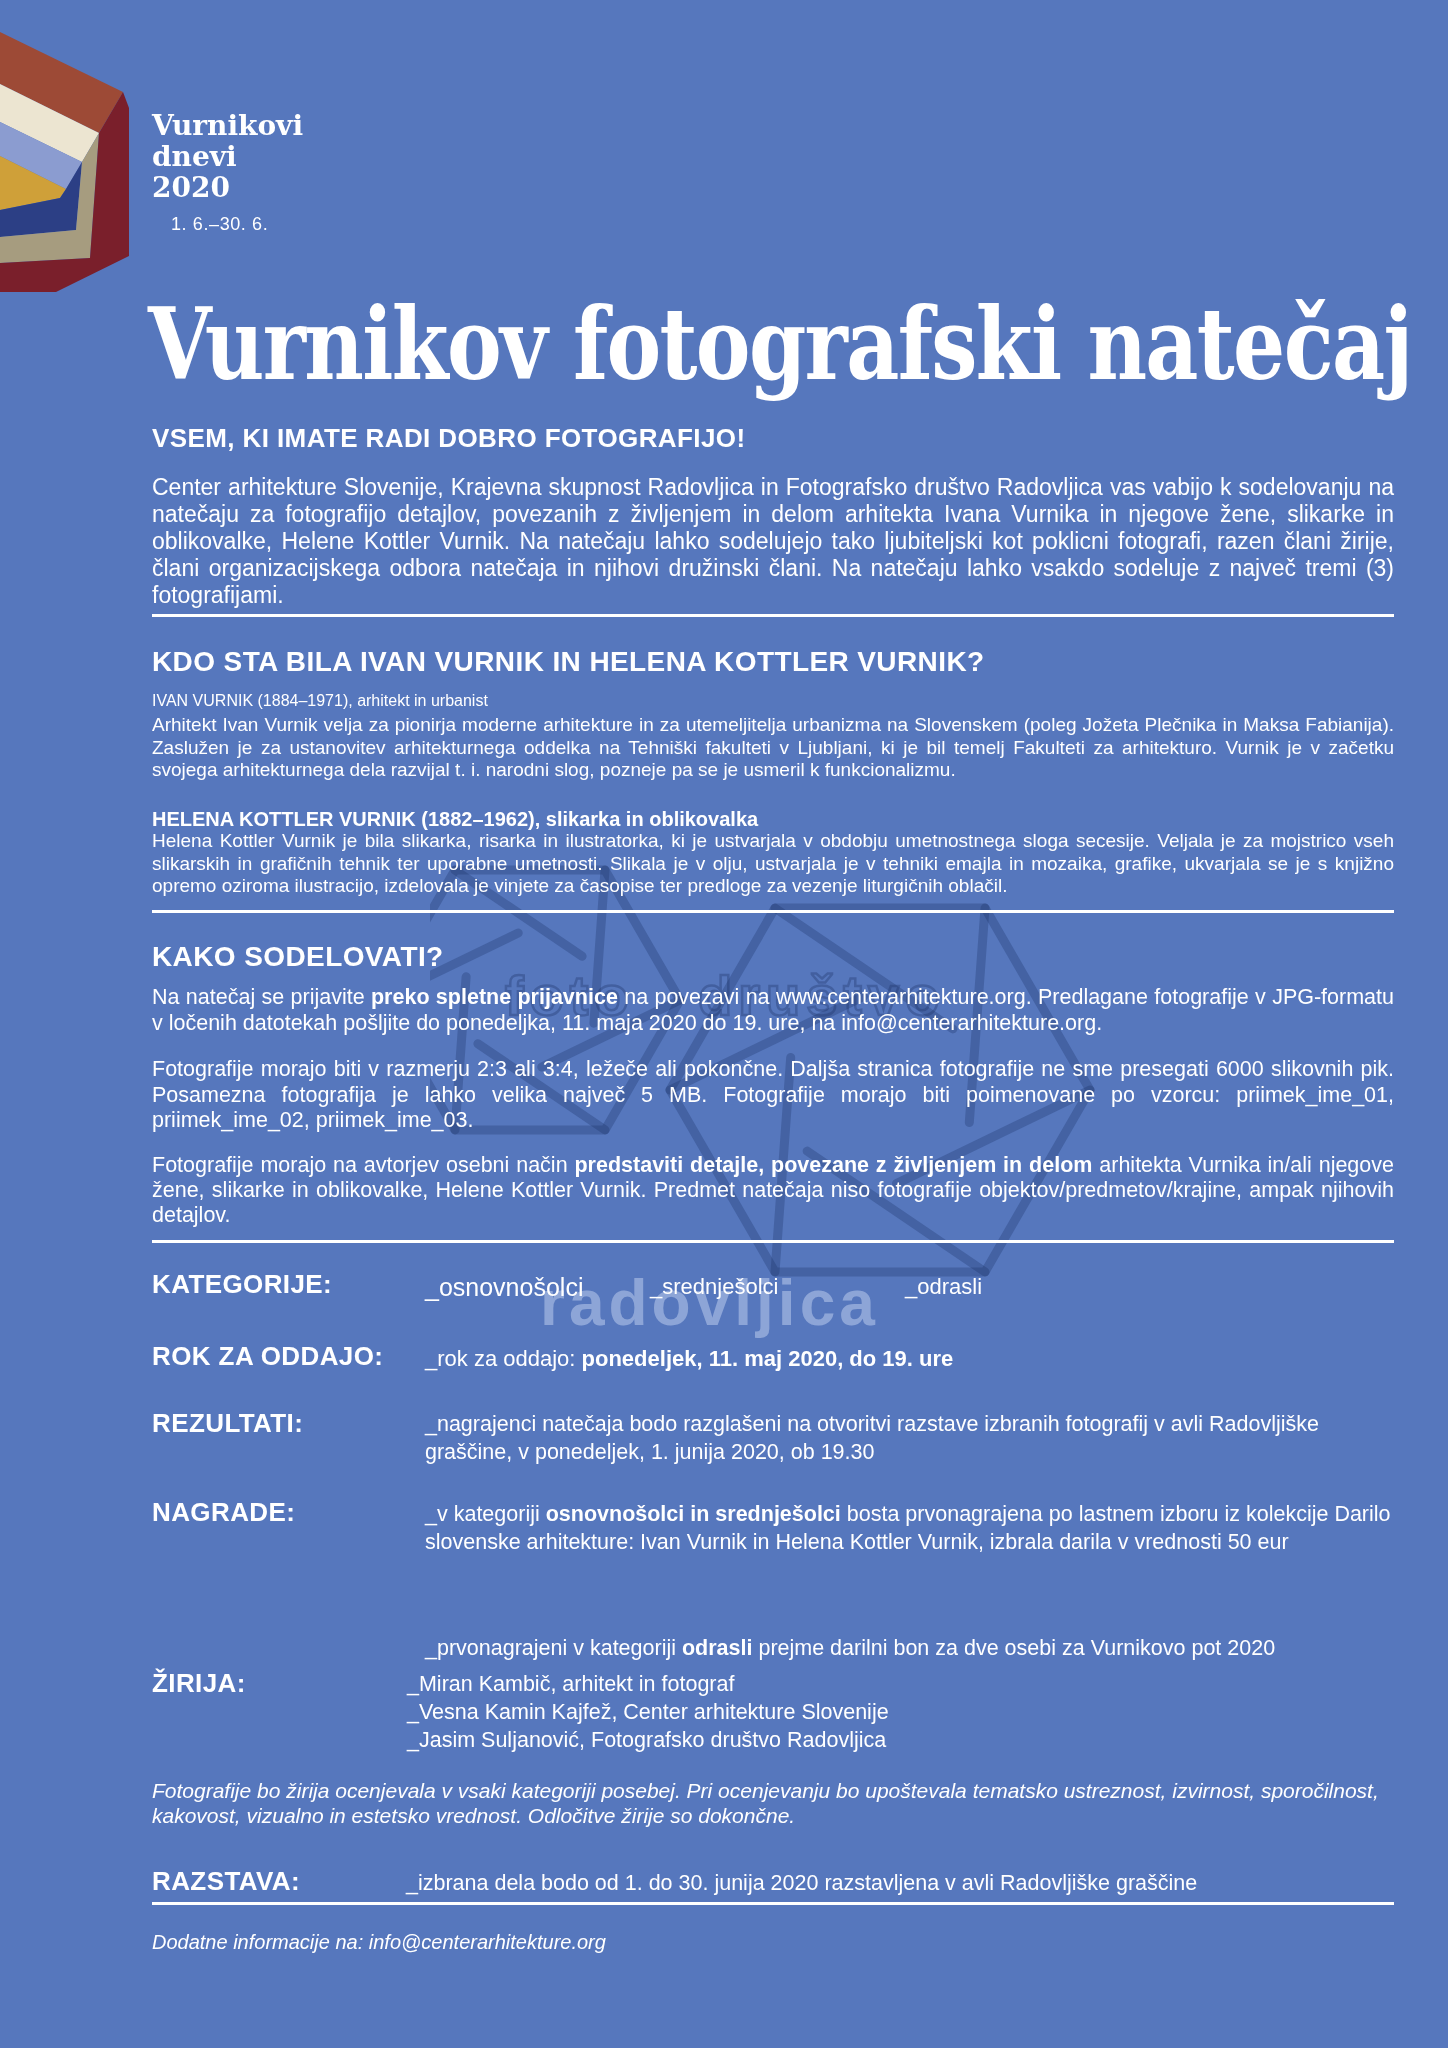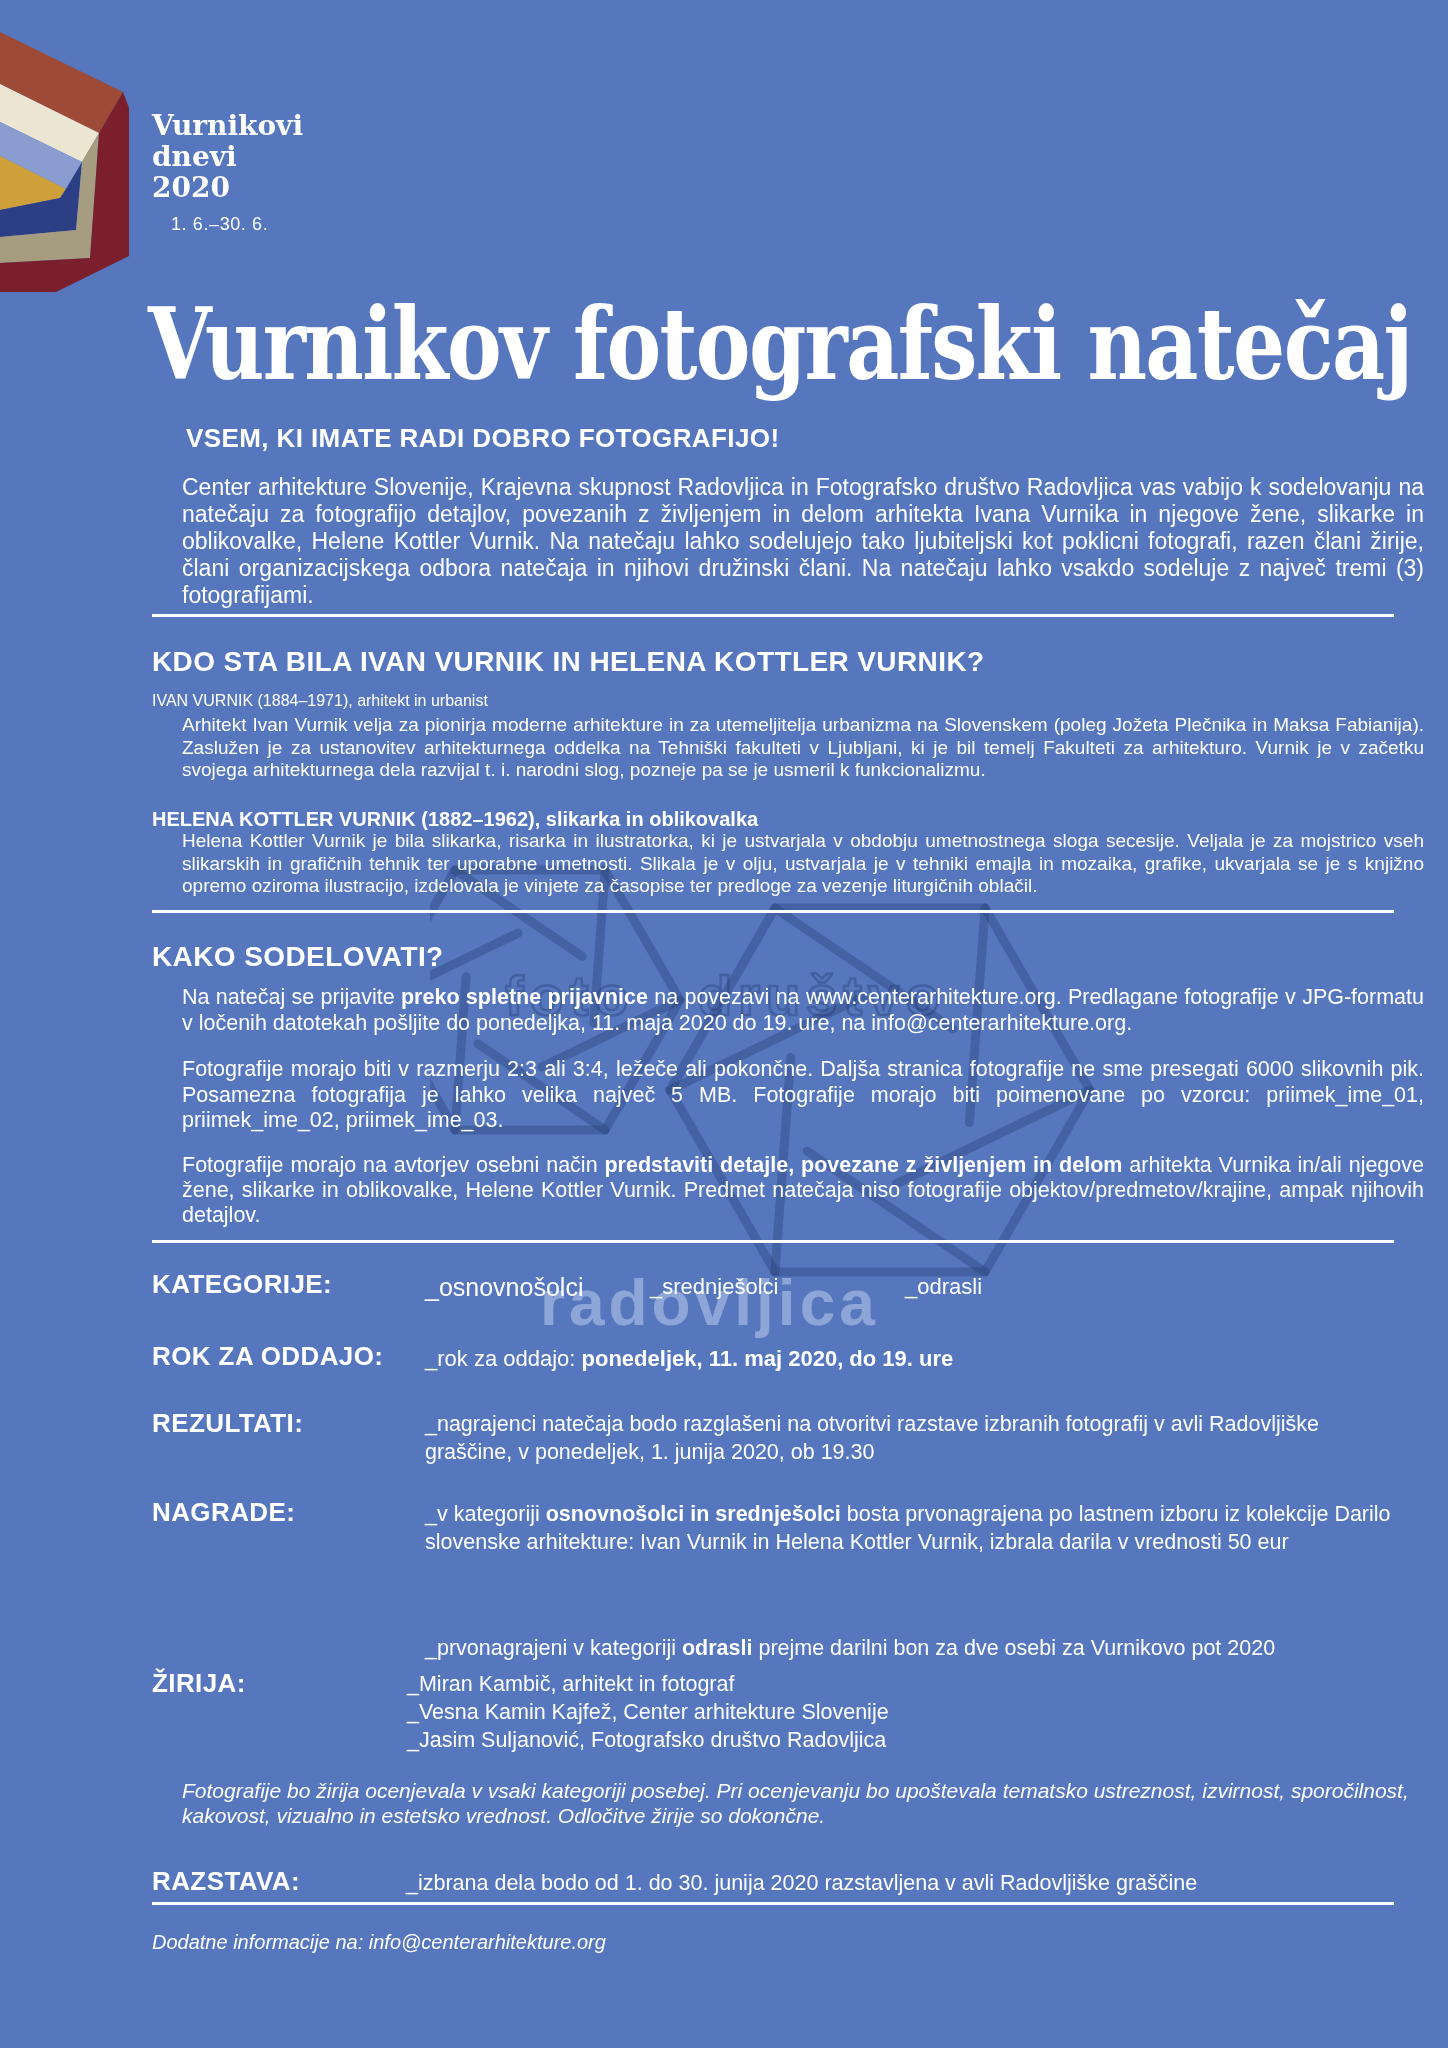--- a/index.html
+++ b/index.html
@@ -4,35 +4,35 @@
 <style>
   html,body { margin:0; padding:0; background:#3d5388; }
   .poster {
     position:relative; width:1448px; height:2048px;
     background:#5677bd; overflow:hidden;
     font-family:"Liberation Sans", sans-serif; color:#ffffff;
   }
   .abs { position:absolute; }
   .serif { font-family:"DejaVu Serif","Liberation Serif",serif; }
   .rule { position:absolute; left:152px; width:1242px; height:3px; background:#ffffff; }
-  .para { position:absolute; left:152px; width:1242px; text-align:justify;margin-left:30px; }
+  .para { position:absolute; left:152px; width:1242px; text-align:justify; }
   .b { font-weight:bold; }
   .heading { position:absolute; left:152px; font-weight:bold; letter-spacing:0.4px; }
   .label { position:absolute; left:152px; font-size:26px; font-weight:bold; letter-spacing:0.4px; }
   .val { position:absolute; font-size:21.5px; line-height:28px; }
   
   #brand { left:152px; top:110px; font-size:28px; line-height:31px; font-weight:bold; }
   #brand-dates { left:152px; top:214px; font-size:18px; letter-spacing:0.6px;margin-left:19px; }
   
   #title {
     left:148px; top:292px; font-size:100px; font-weight:bold;
     line-height:1.05; letter-spacing:-2px; white-space:nowrap;
     transform:scaleX(0.82); transform-origin:left top;
   }
-  #vsem-heading { top:423px; font-size:26px;margin-left:34px; }
+  #vsem-heading { top:423px; font-size:26px; }
   #intro-para { top:474px; font-size:23px; line-height:27px; }
   #kdo-heading { top:646px; font-size:28px; }
   #ivan-sub { top:692px; font-size:16px; font-weight:normal; position:absolute; left:152px; }
   #ivan-para { top:714px; font-size:19px; line-height:22.5px; }
   #helena-sub { top:808px; font-size:20px; font-weight:bold; position:absolute; left:152px; }
   #helena-para { top:830px; font-size:19px; line-height:22.5px; }
   #kako-heading { top:941px; font-size:28px; }
   #kako-p1 { top:984px; font-size:21.5px; line-height:26px; }
   #kako-p2 { top:1057px; font-size:21.5px; line-height:25.5px; }
   #kako-p3 { top:1153px; font-size:21.5px; line-height:25px; }

